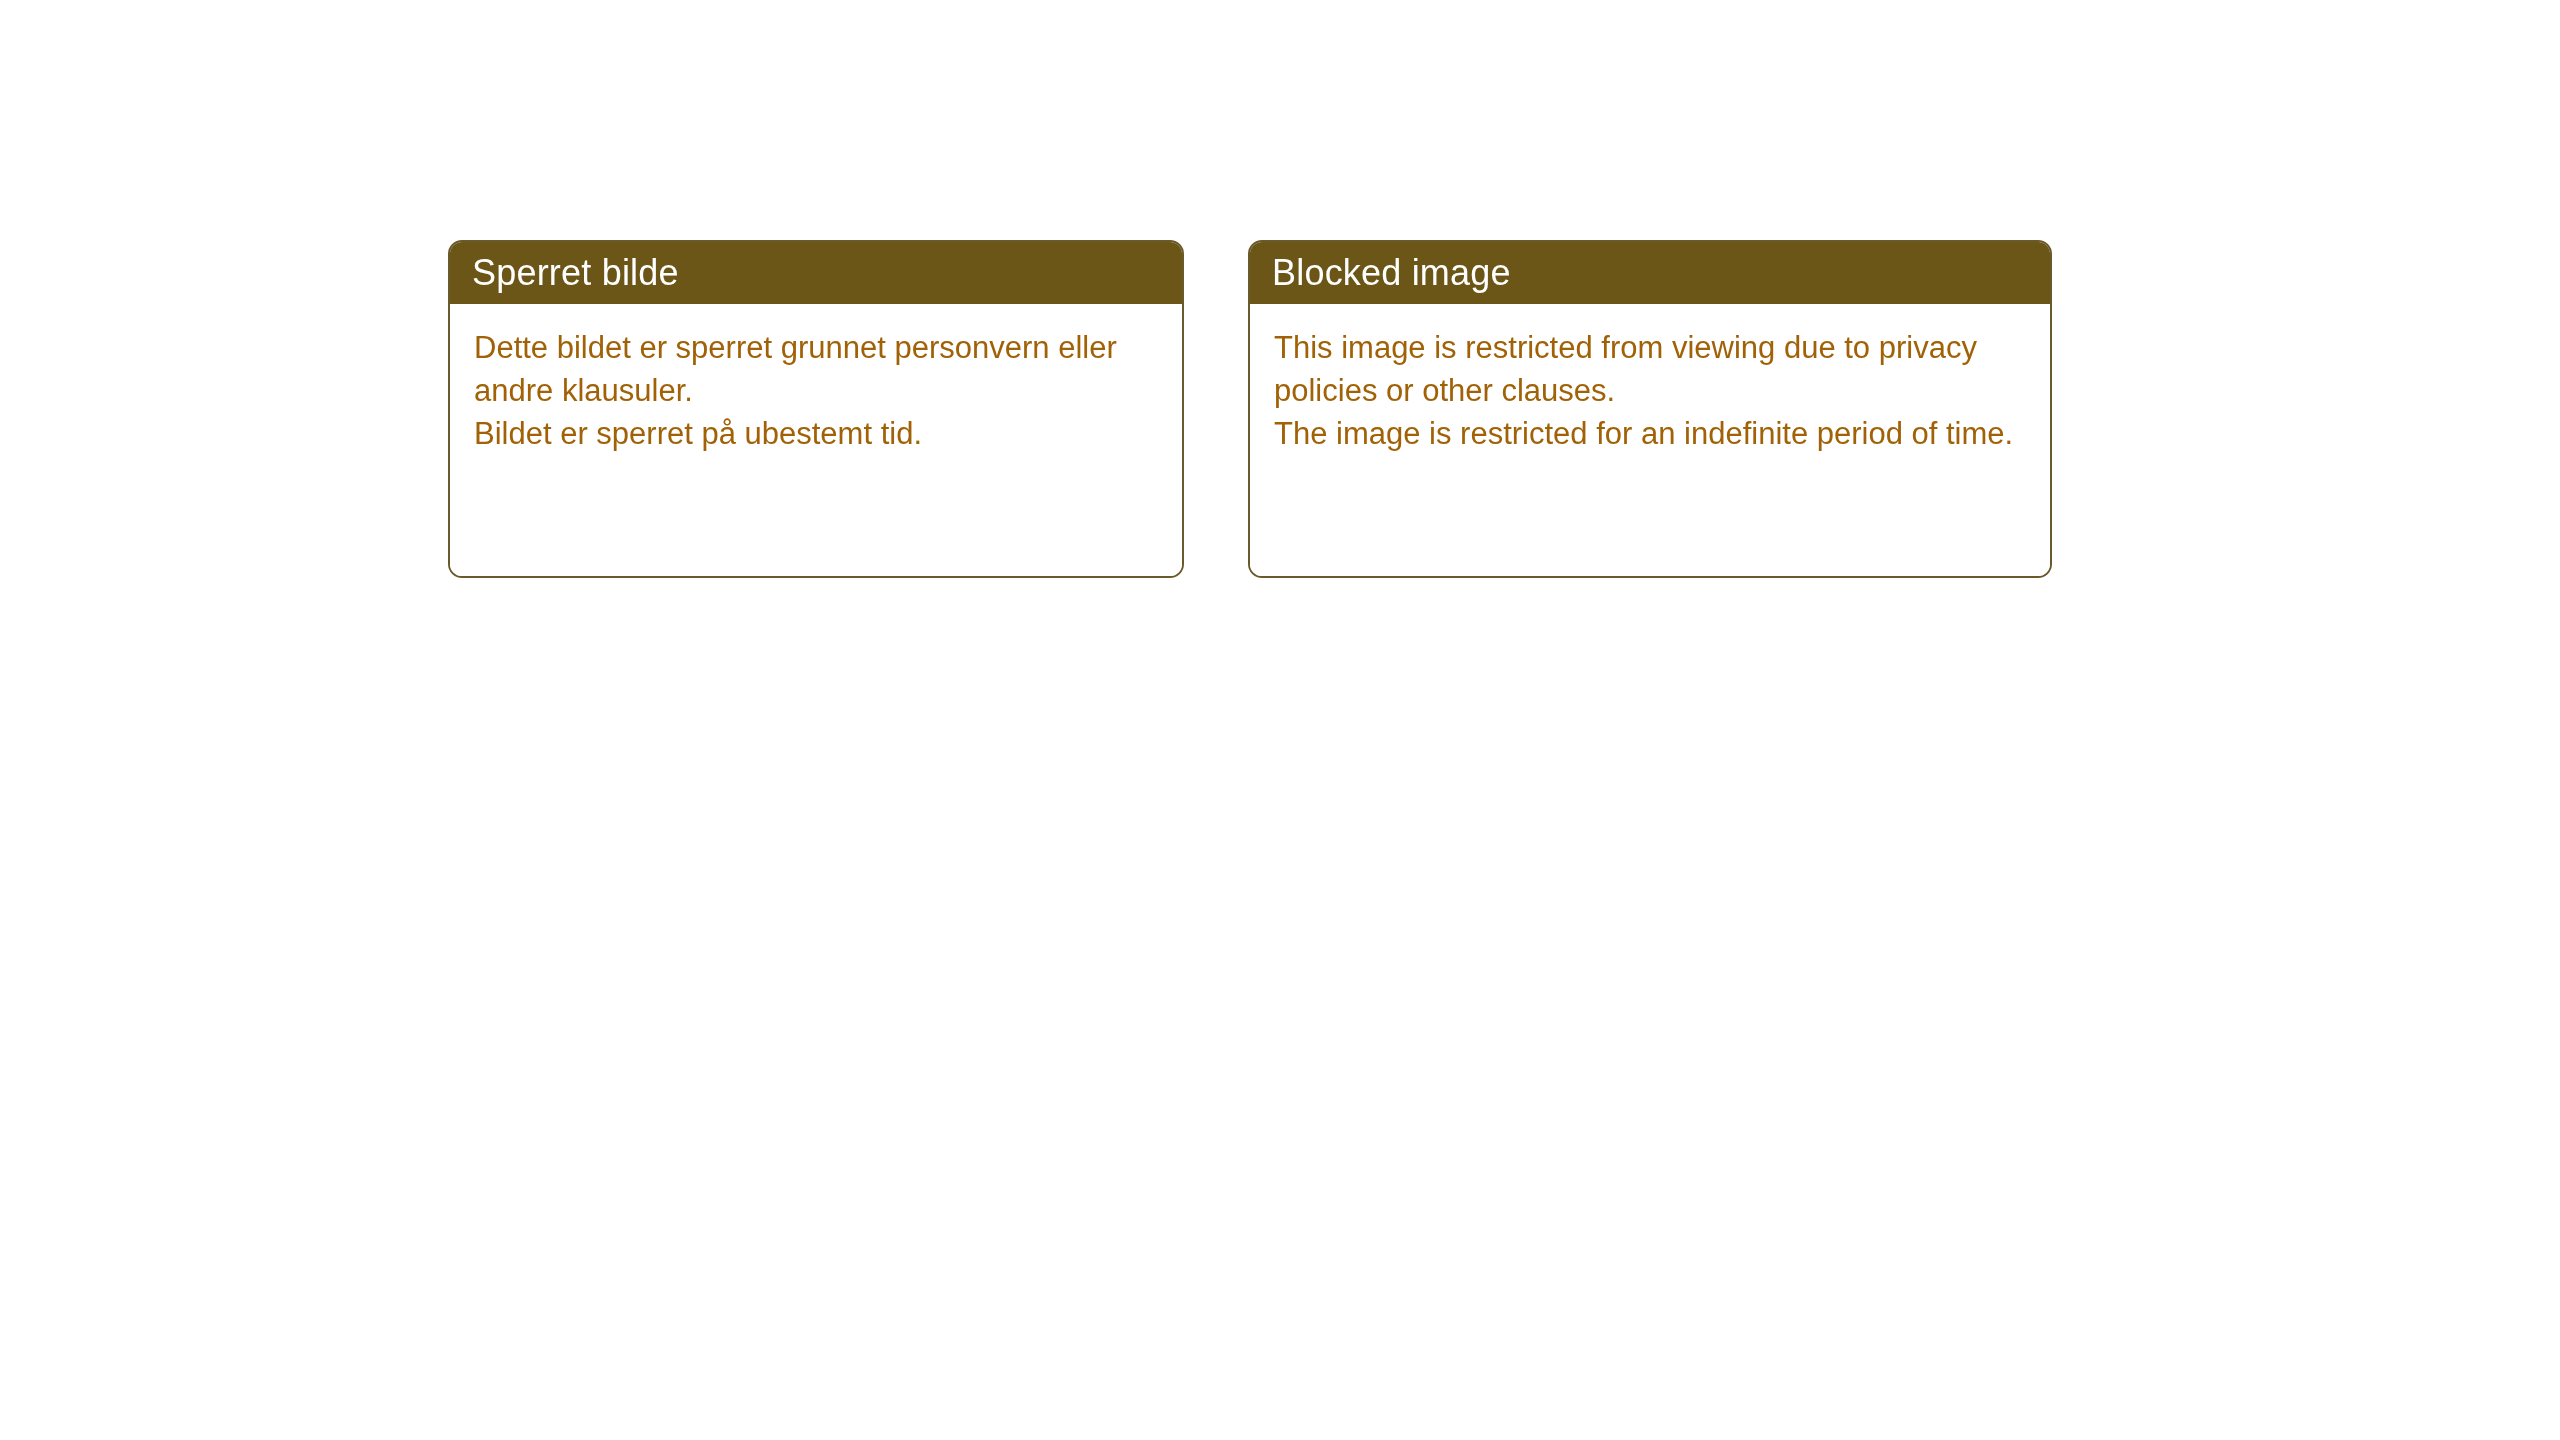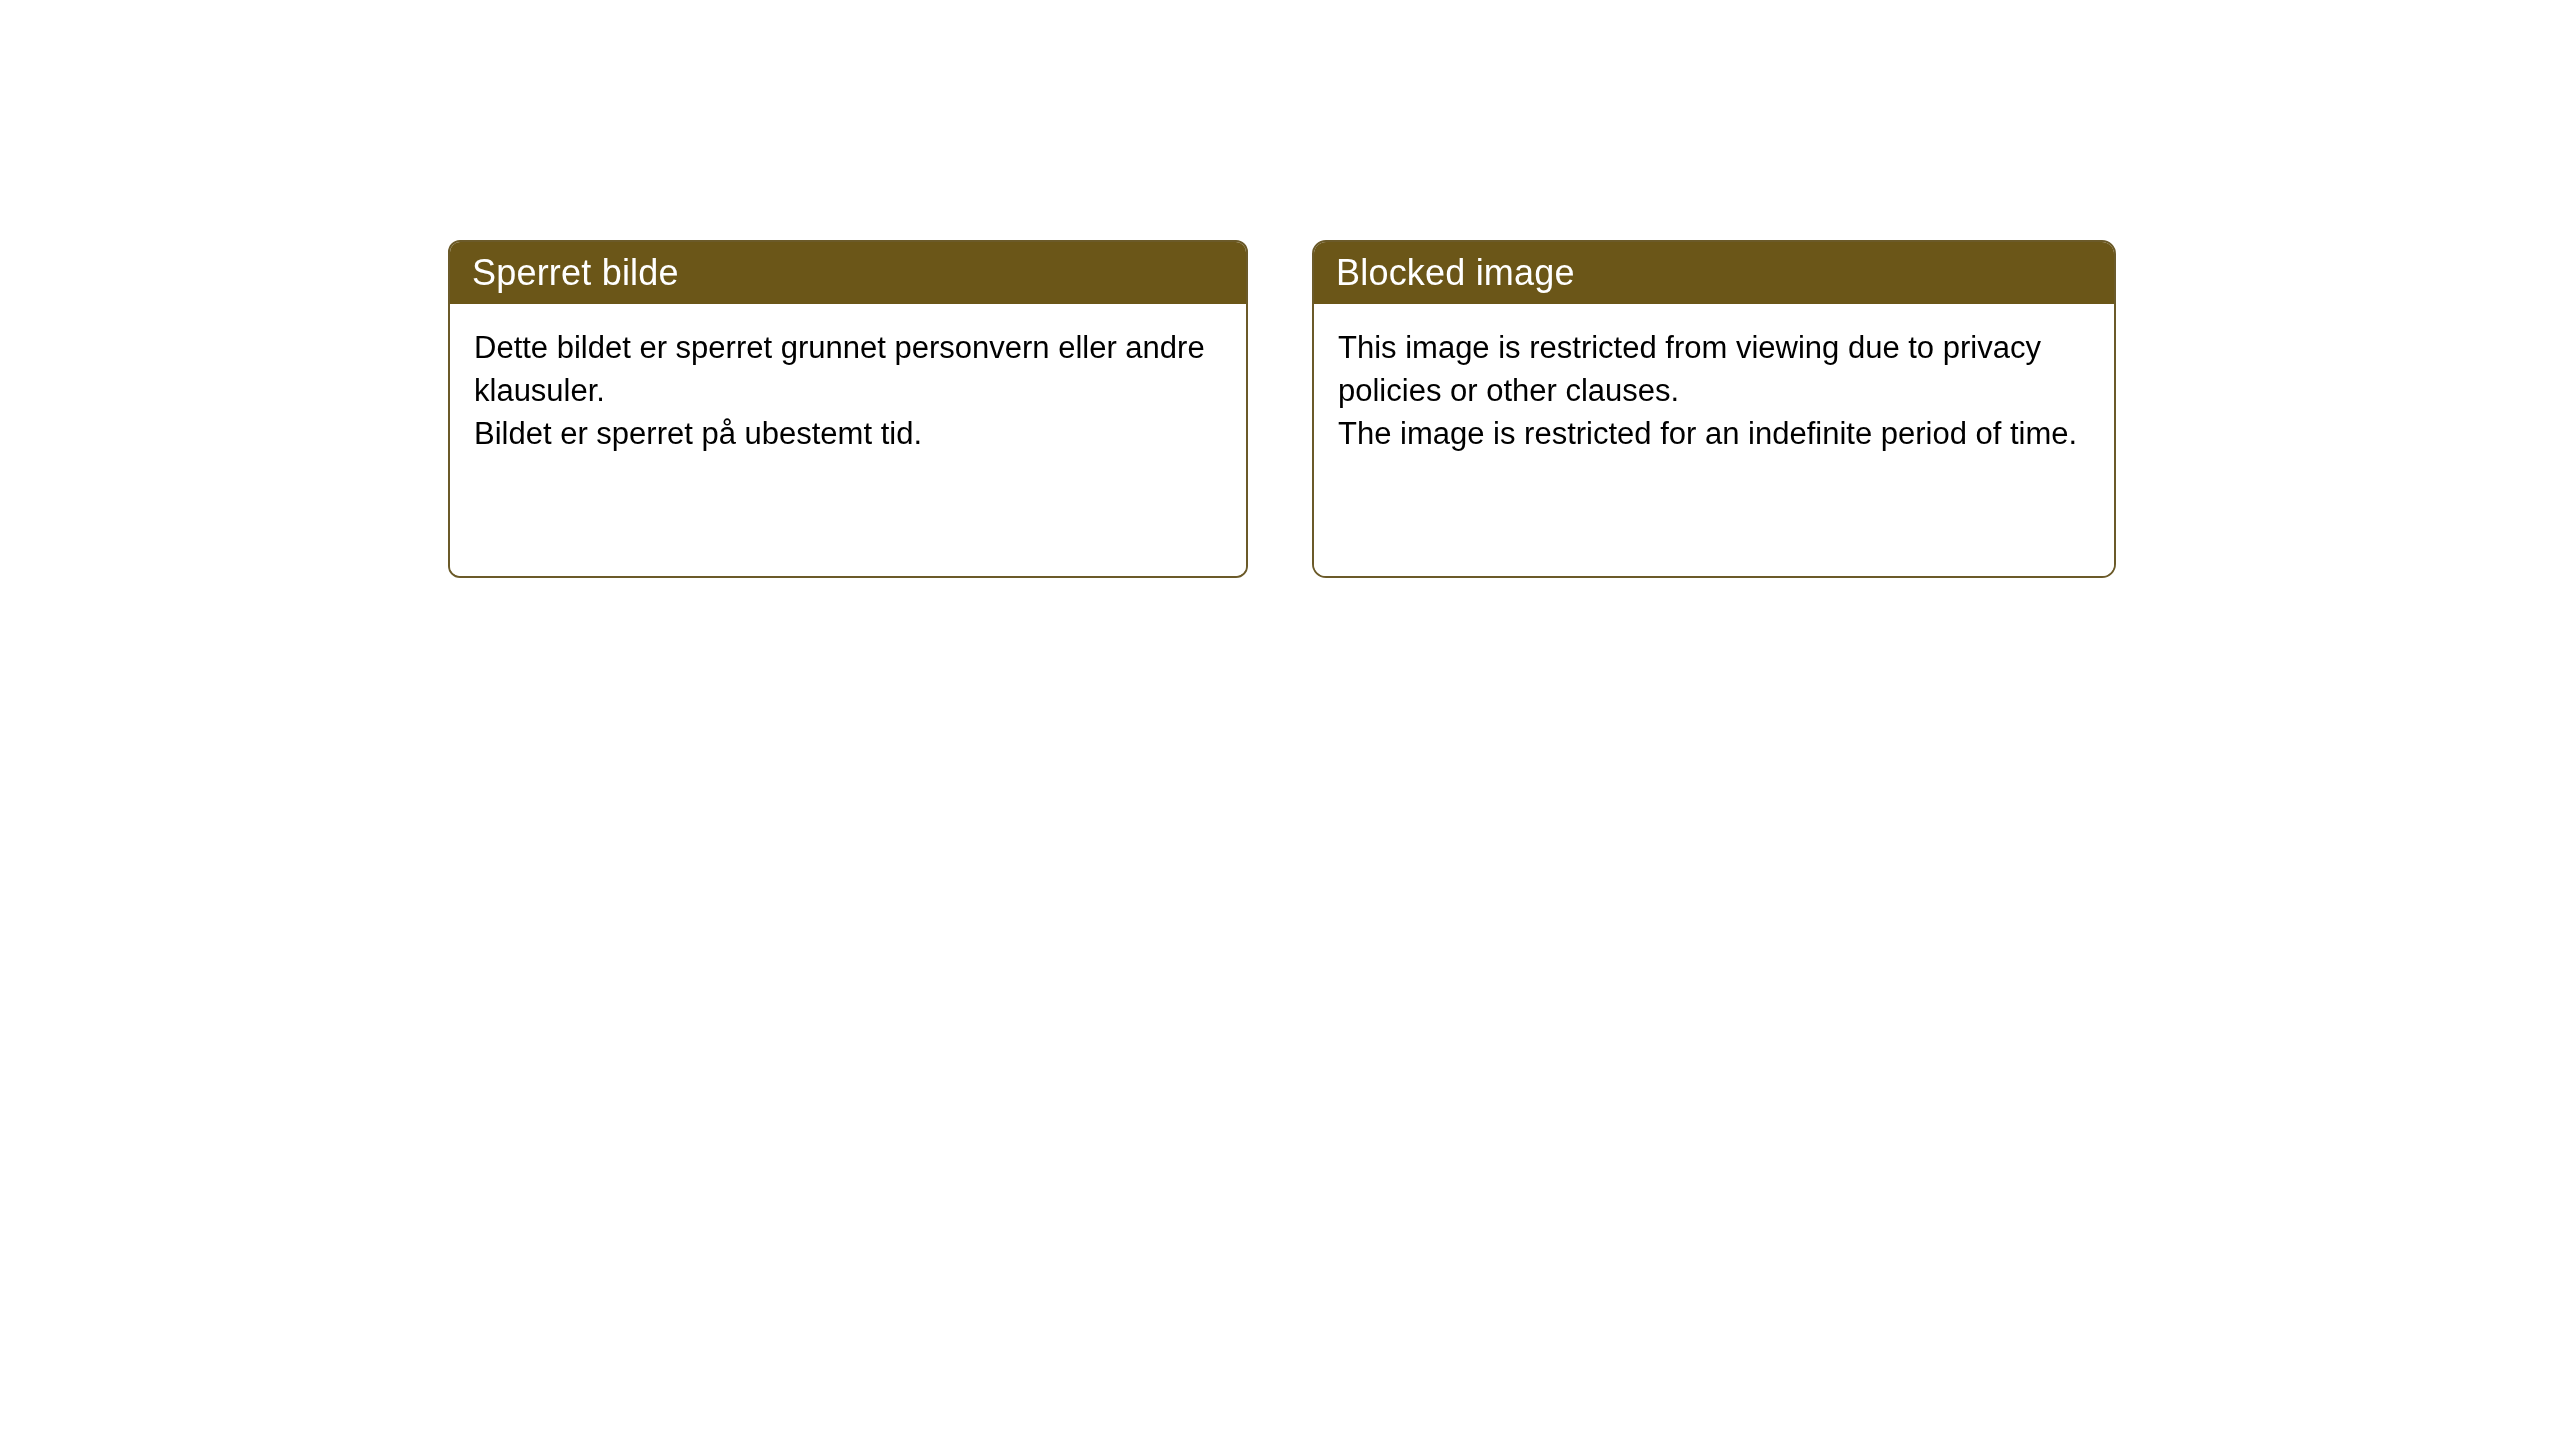--- a/index.html
+++ b/index.html
@@ -30,23 +30,22 @@
     background: #ffffff;
     border: 2px solid #6b5a29;
     border-radius: 14px;
     box-sizing: border-box;
     overflow: hidden;
     display: flex;
     flex-direction: column;
   }
 
   .notice-card.card-no {
-    width: 800px;
+    width: 736px;
     height: 338px;
-    border-radius: 12px;
   }
   .notice-card.card-en {
     width: 804px;
     height: 338px;
   }
 
   .card-header {
     background: #6b5618;
     height: 62px;
     flex: 0 0 62px;
@@ -66,21 +65,21 @@
   }
 
   .card-body {
     flex: 1 1 auto;
     padding: 22px 24px 18px 24px;
     box-sizing: border-box;
     background: #ffffff;
   }
 
   .card-paragraph {
-    color: #000000;
+    color: #a16207;
     font-size: 31px;
     font-weight: 400;
     line-height: 43px;
     margin: 0;
   }
 
   .card-paragraph + .card-paragraph {
   }
 </style>
 </head>

